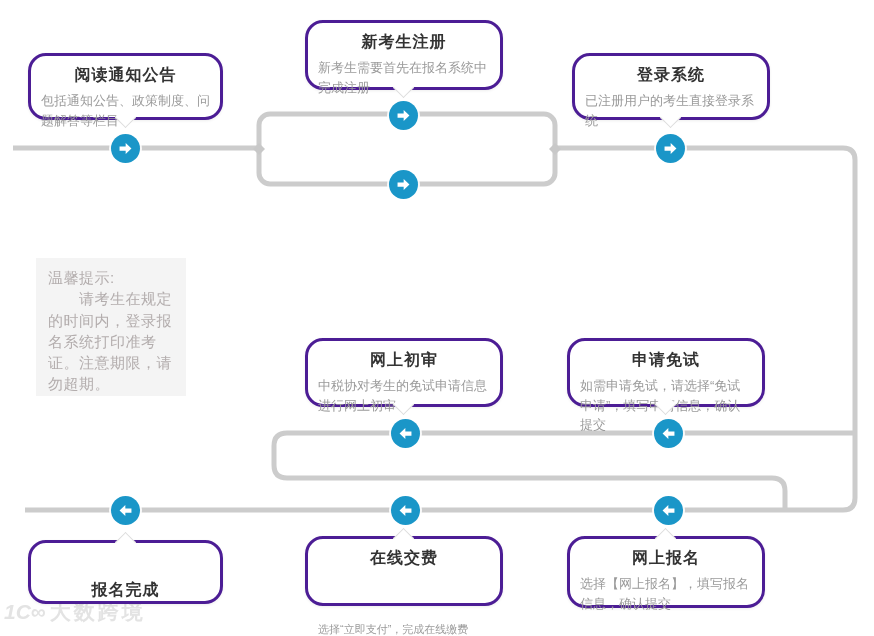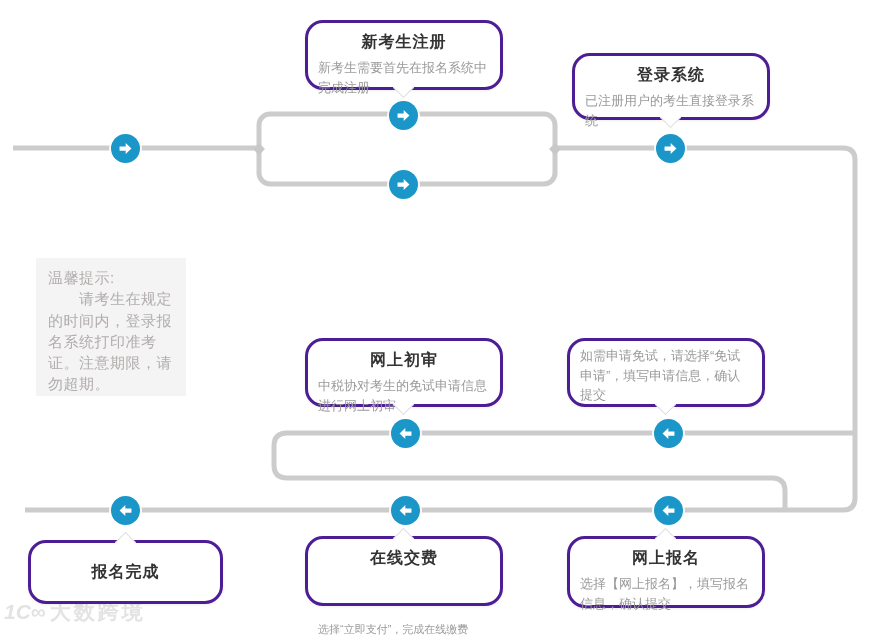--- a/index.html
+++ b/index.html
@@ -14,21 +14,21 @@
     position:absolute;background:#fff;border:3px solid #4c1d95;border-radius:18px;
     box-shadow:0 1px 3px rgba(0,0,0,.07);z-index:3;box-sizing:border-box;
   }
   .box .title{
     font-weight:bold;font-size:16px;color:#333;text-align:center;padding-top:9px;
     letter-spacing:1px;
   }
   .box .desc{
     font-size:13px;color:#9a9a9a;padding:5px 10px 0;line-height:1.5;text-align:left;
   }
-  .box.solo{display:flex;align-items:center;justify-content:center;font-family:Liberation Mono, monospace;}
+  .box.solo{display:flex;align-items:flex-end;justify-content:center;font-family:Liberation Mono, monospace;}
   .box.solo .title{padding-top:0;}
   .desc.small{font-size:11px;margin-top:47px;}
   .tail{
     position:absolute;width:14px;height:14px;background:#fff;left:50%;margin-left:-8px;
     transform:rotate(45deg);z-index:4;
   }
   .tail.bottom{bottom:-8px;border-right:1px solid #dcdcdc;border-bottom:1px solid #dcdcdc;}
   .tail.top{top:-8px;border-left:1px solid #dcdcdc;border-top:1px solid #dcdcdc;}
   
   .arrow{
@@ -65,20 +65,25 @@
     <path d="M855 433 H287 Q274 433 274 446 V465 Q274 478 287 478 H772 Q785 478 785 491 V508" fill="none" stroke="#cccccc" stroke-width="5"></path>
     <path d="M259 143 l6 6 -6 6 -6 -6 z" fill="#c8c8c8"></path>
     <path d="M555 143 l6 6 -6 6 -6 -6 z" fill="#c8c8c8"></path>
   </svg>
 
   <div id="tip">
     <div class="tip-title">温馨提示:</div>
     <div class="tip-body">　　请考生在规定的时间内，登录报名系统打印准考证。注意期限，请勿超期。</div>
   </div>
 
+  <div class="box" style="left:28px;top:53px;width:195px;height:67px">
+    <div class="title">阅读通知公告</div>
+    <div class="desc">包括通知公告、政策制度、问题解答等栏目</div>
+    <div class="tail bottom"></div>
+  </div>
 
   <div class="box" style="left:305px;top:20px;width:198px;height:70px">
     <div class="title">新考生注册</div>
     <div class="desc">新考生需要首先在报名系统中完成注册</div>
     <div class="tail bottom"></div>
   </div>
 
   <div class="box" style="left:572px;top:53px;width:198px;height:67px">
     <div class="title">登录系统</div>
     <div class="desc">已注册用户的考生直接登录系统</div>
@@ -86,20 +91,21 @@
   </div>
 
 
   <div class="box" style="left:305px;top:338px;width:198px;height:69px">
     <div class="title">网上初审</div>
     <div class="desc">中税协对考生的免试申请信息进行网上初审</div>
     <div class="tail bottom"></div>
   </div>
 
   <div class="box" style="left:567px;top:338px;width:198px;height:69px">
+    <div class="title">申请免试</div>
     <div class="desc">如需申请免试，请选择“免试申请”，填写申请信息，确认提交</div>
     <div class="tail bottom"></div>
   </div>
 
   <div class="box solo" style="left:28px;top:540px;width:195px;height:64px">
     <div class="title">报名完成</div>
     <div class="tail top"></div>
   </div>
 
   <div class="box" style="left:305px;top:536px;width:198px;height:70px">

